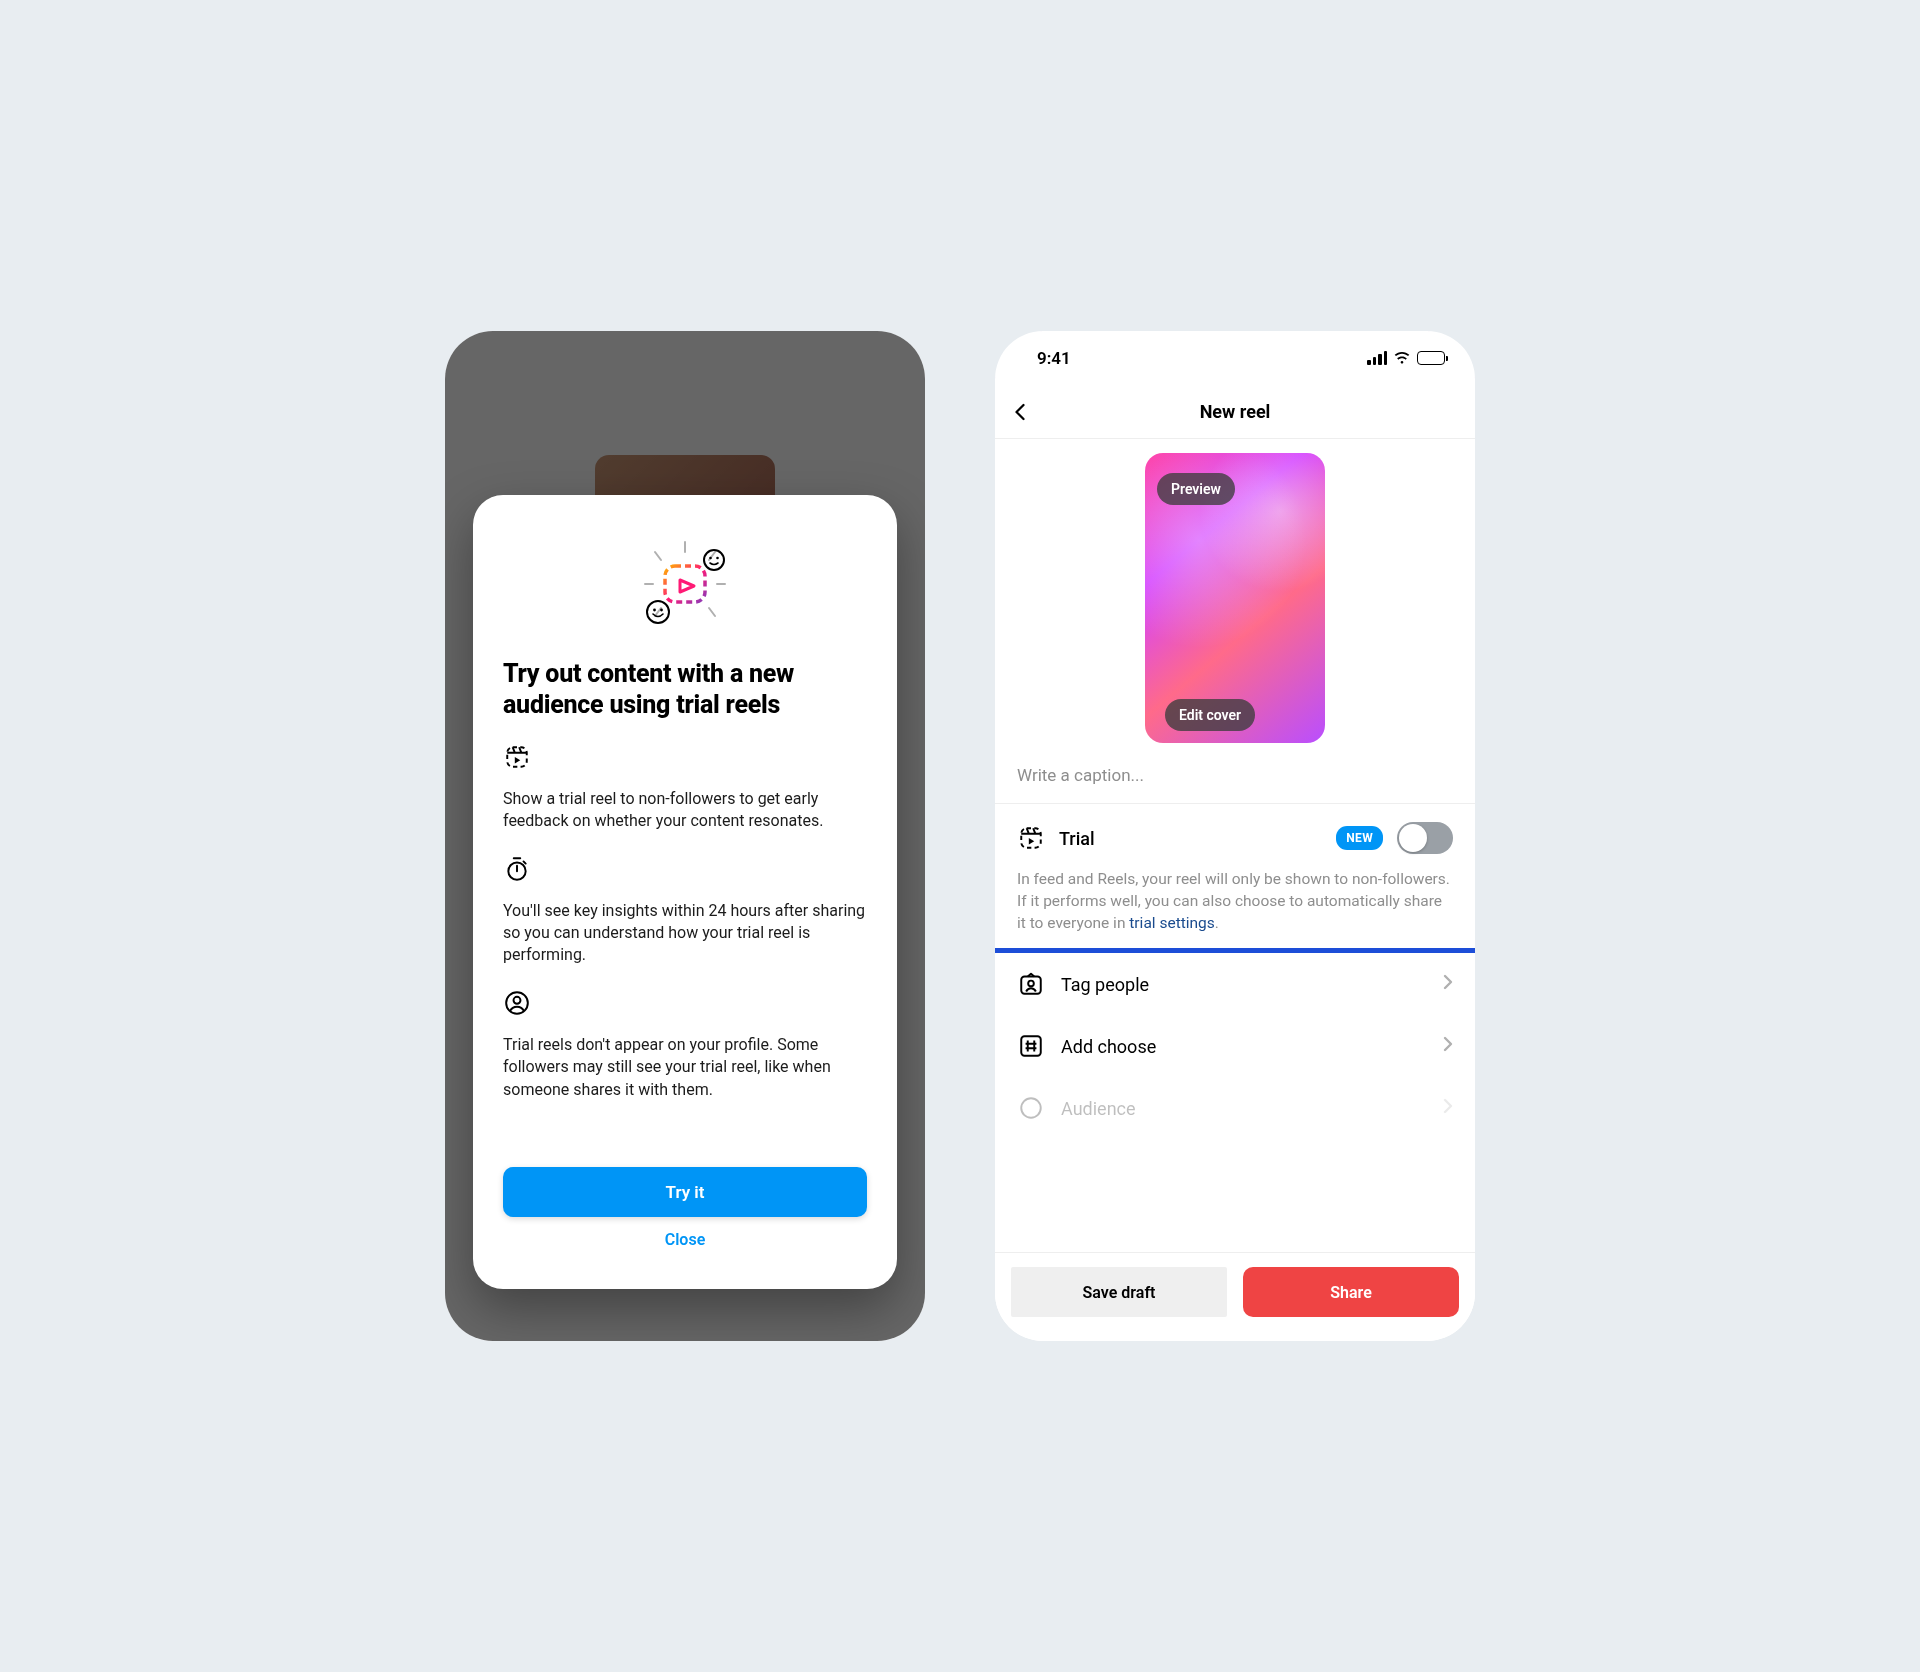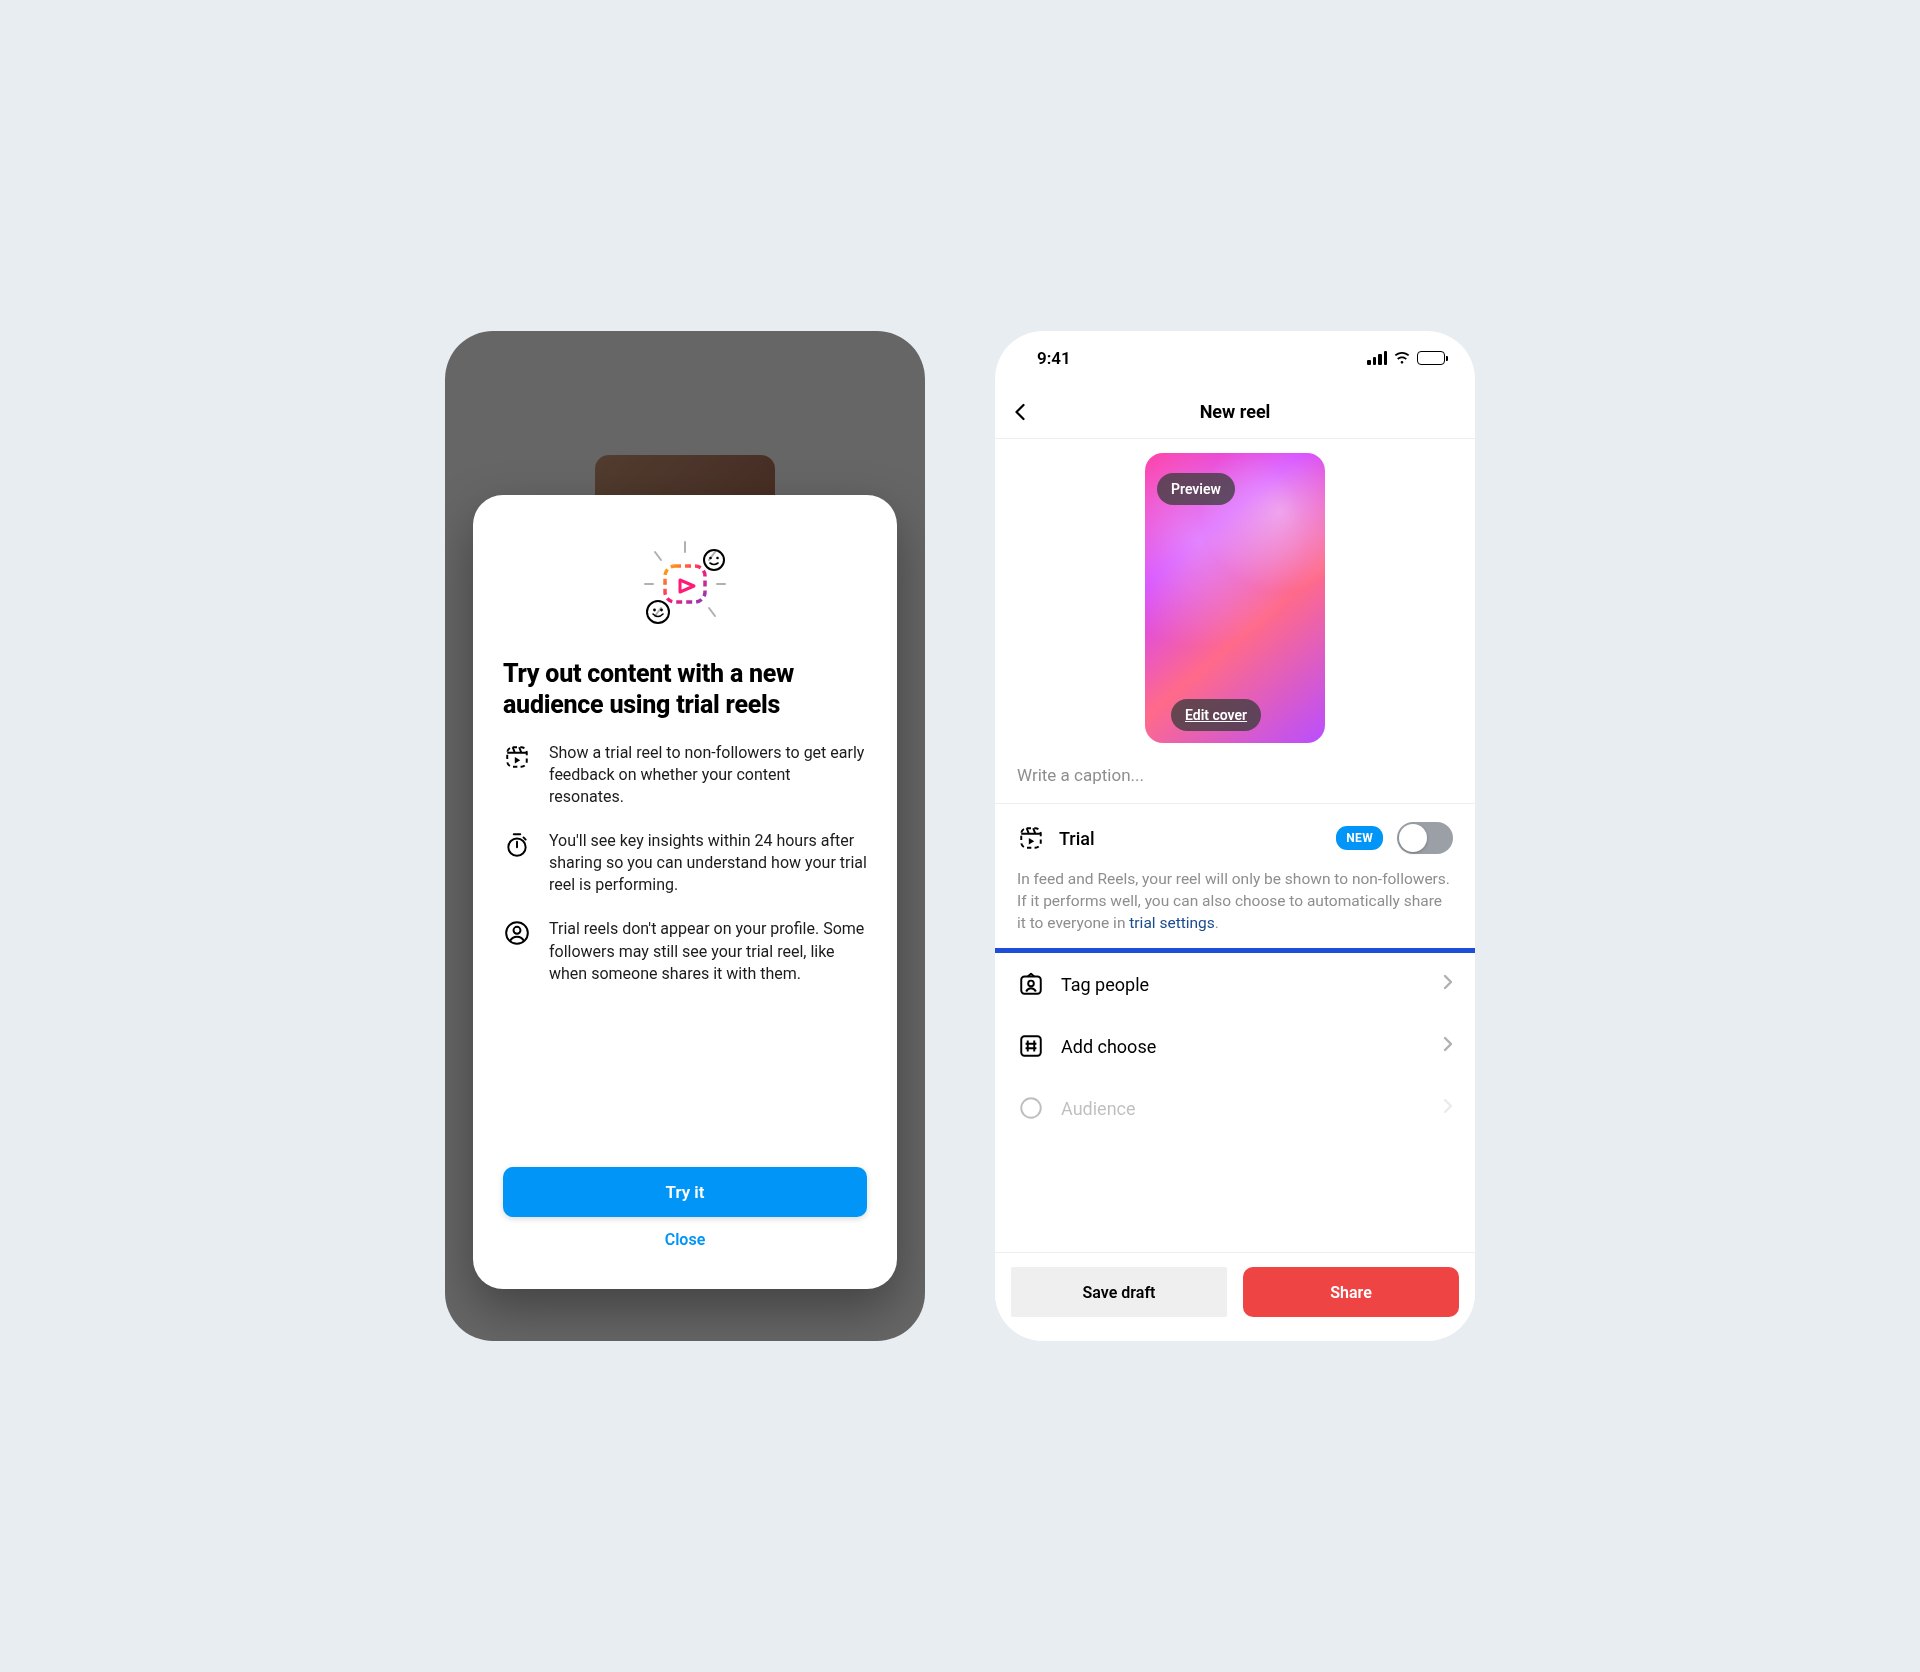--- a/index.html
+++ b/index.html
@@ -24,31 +24,31 @@
 .dim-statusbar .sig span, .dim-statusbar .batt-fill, .dim-statusbar .batt::after { background:#fff; }
 .dim-statusbar .batt { border-color:#fff; }
 .bg-screen { position:absolute; inset:0; }
 .bg-nav { height:54px; display:flex; align-items:center; justify-content:center; position:relative; color:#fff; }
 .bg-nav .back { position:absolute; left:18px; }
 .bg-thumb { width:180px; height:100px; margin:16px auto 0; border-radius:14px; background:linear-gradient(135deg,#c97,#a65); }
 .modal { position:absolute; left:28px; right:28px; top:164px; bottom:52px; background:#fff; border-radius:30px; padding:34px 30px 28px; box-shadow:0 20px 50px rgba(0,0,0,.35); display:flex; flex-direction:column; }
 .modal-illus { height:120px; display:flex; justify-content:center; align-items:center; }
 .modal-title { font-size:25px; font-weight:800; line-height:1.22; margin:10px 0 22px; letter-spacing:-.01em; }
 .bullets { display:flex; flex-direction:column; gap:22px; }
-.bullet { display:flex; gap:18px; }
+.bullet { display:flex; gap:18px;flex-direction:column; }
 .bicon { width:28px; flex-shrink:0; display:flex; justify-content:center; padding-top:2px; }
 .btext { font-size:16px; line-height:1.38; color:#1c1c1c; }
 .modal-actions { margin-top:auto; display:flex; flex-direction:column; gap:0; padding-top:20px; }
 .btn-primary { background:#0095f6; color:#fff; border:none; border-radius:10px; height:50px; font-size:17px; font-weight:600; cursor:pointer; box-shadow:0 2px 6px rgba(0,0,0,.15); }
 .btn-link { background:none; border:none; color:#0095f6; font-size:16px; font-weight:600; height:44px; cursor:pointer; }
 .p2-content { padding:14px 0 0; height:calc(100% - 108px); overflow:hidden; position:relative; }
 .cover { width:180px; height:290px; margin:0 auto; border-radius:18px; background:linear-gradient(140deg,#ff3ea5 0%,#d442ff 30%,#ff6a8a 60%,#b94eff 100%); position:relative; overflow:hidden; }
 .cover::before { content:""; position:absolute; inset:0; background:radial-gradient(circle at 30% 30%, rgba(255,255,255,.35), transparent 45%), radial-gradient(circle at 75% 20%, rgba(255,255,255,.45), transparent 30%); }
 .chip { position:absolute; background:rgba(60,60,60,.78); color:#fff; font-size:14px; font-weight:600; padding:8px 14px; border-radius:18px; }
-.chip.top { top:20px; left:12px; } .chip.bot { bottom:12px; left:26px;text-decoration:underline; }
+.chip.top { top:20px; left:12px; } .chip.bot { bottom:12px; left:20px; }
 .caption { padding:22px 22px 18px; font-size:17px; color:#8e8e8e; border-bottom:1px solid #eee; }
 .section { padding:18px 22px 14px; border-bottom:5px solid #1d4ed8; }
 .row-head { display:flex; align-items:center; gap:14px; }
 .row-title { font-size:18px; font-weight:500; flex:1; }
 .badge-new { background:#0095f6; color:#fff; font-size:12px; font-weight:700; padding:5px 10px; border-radius:11px; letter-spacing:.03em; }
 .toggle { width:56px; height:32px; border-radius:16px; background:#9aa0a6; position:relative; }
 .toggle::after { content:""; position:absolute; width:28px; height:28px; border-radius:50%; background:#fff; top:2px; left:2px; box-shadow:0 1px 3px rgba(0,0,0,.25); }
 .trial-desc { font-size:15.5px; color:#8e8e8e; line-height:1.42; margin-top:14px; }
 .trial-desc a { color:#1a4b8e; text-decoration:none; }
 .list-row { display:flex; align-items:center; gap:16px; padding:18px 22px; }

